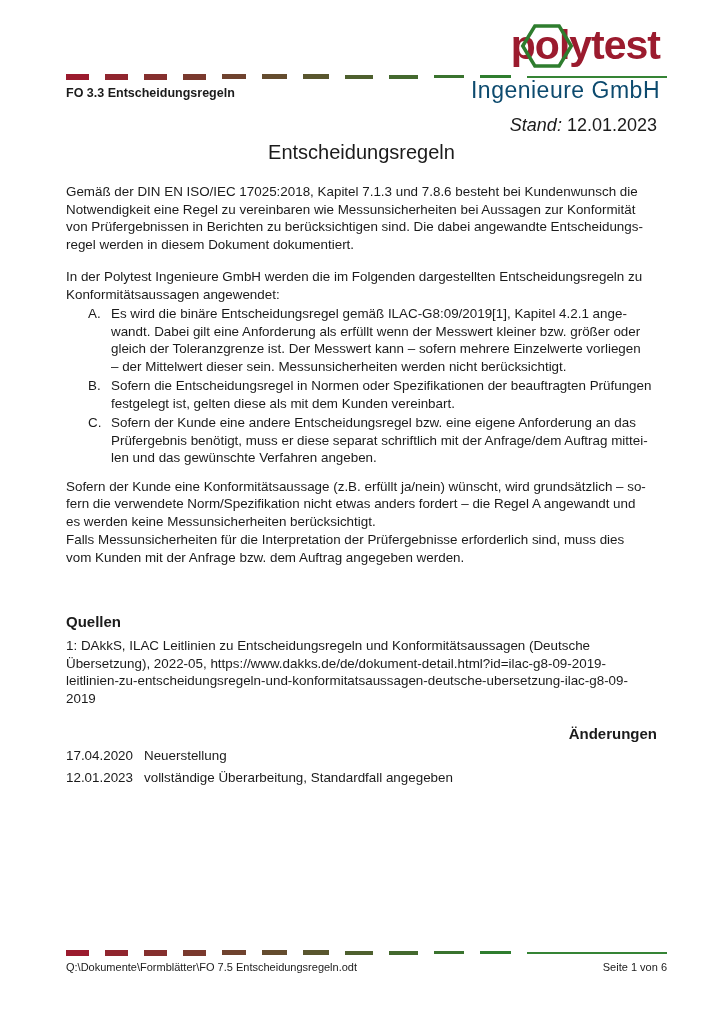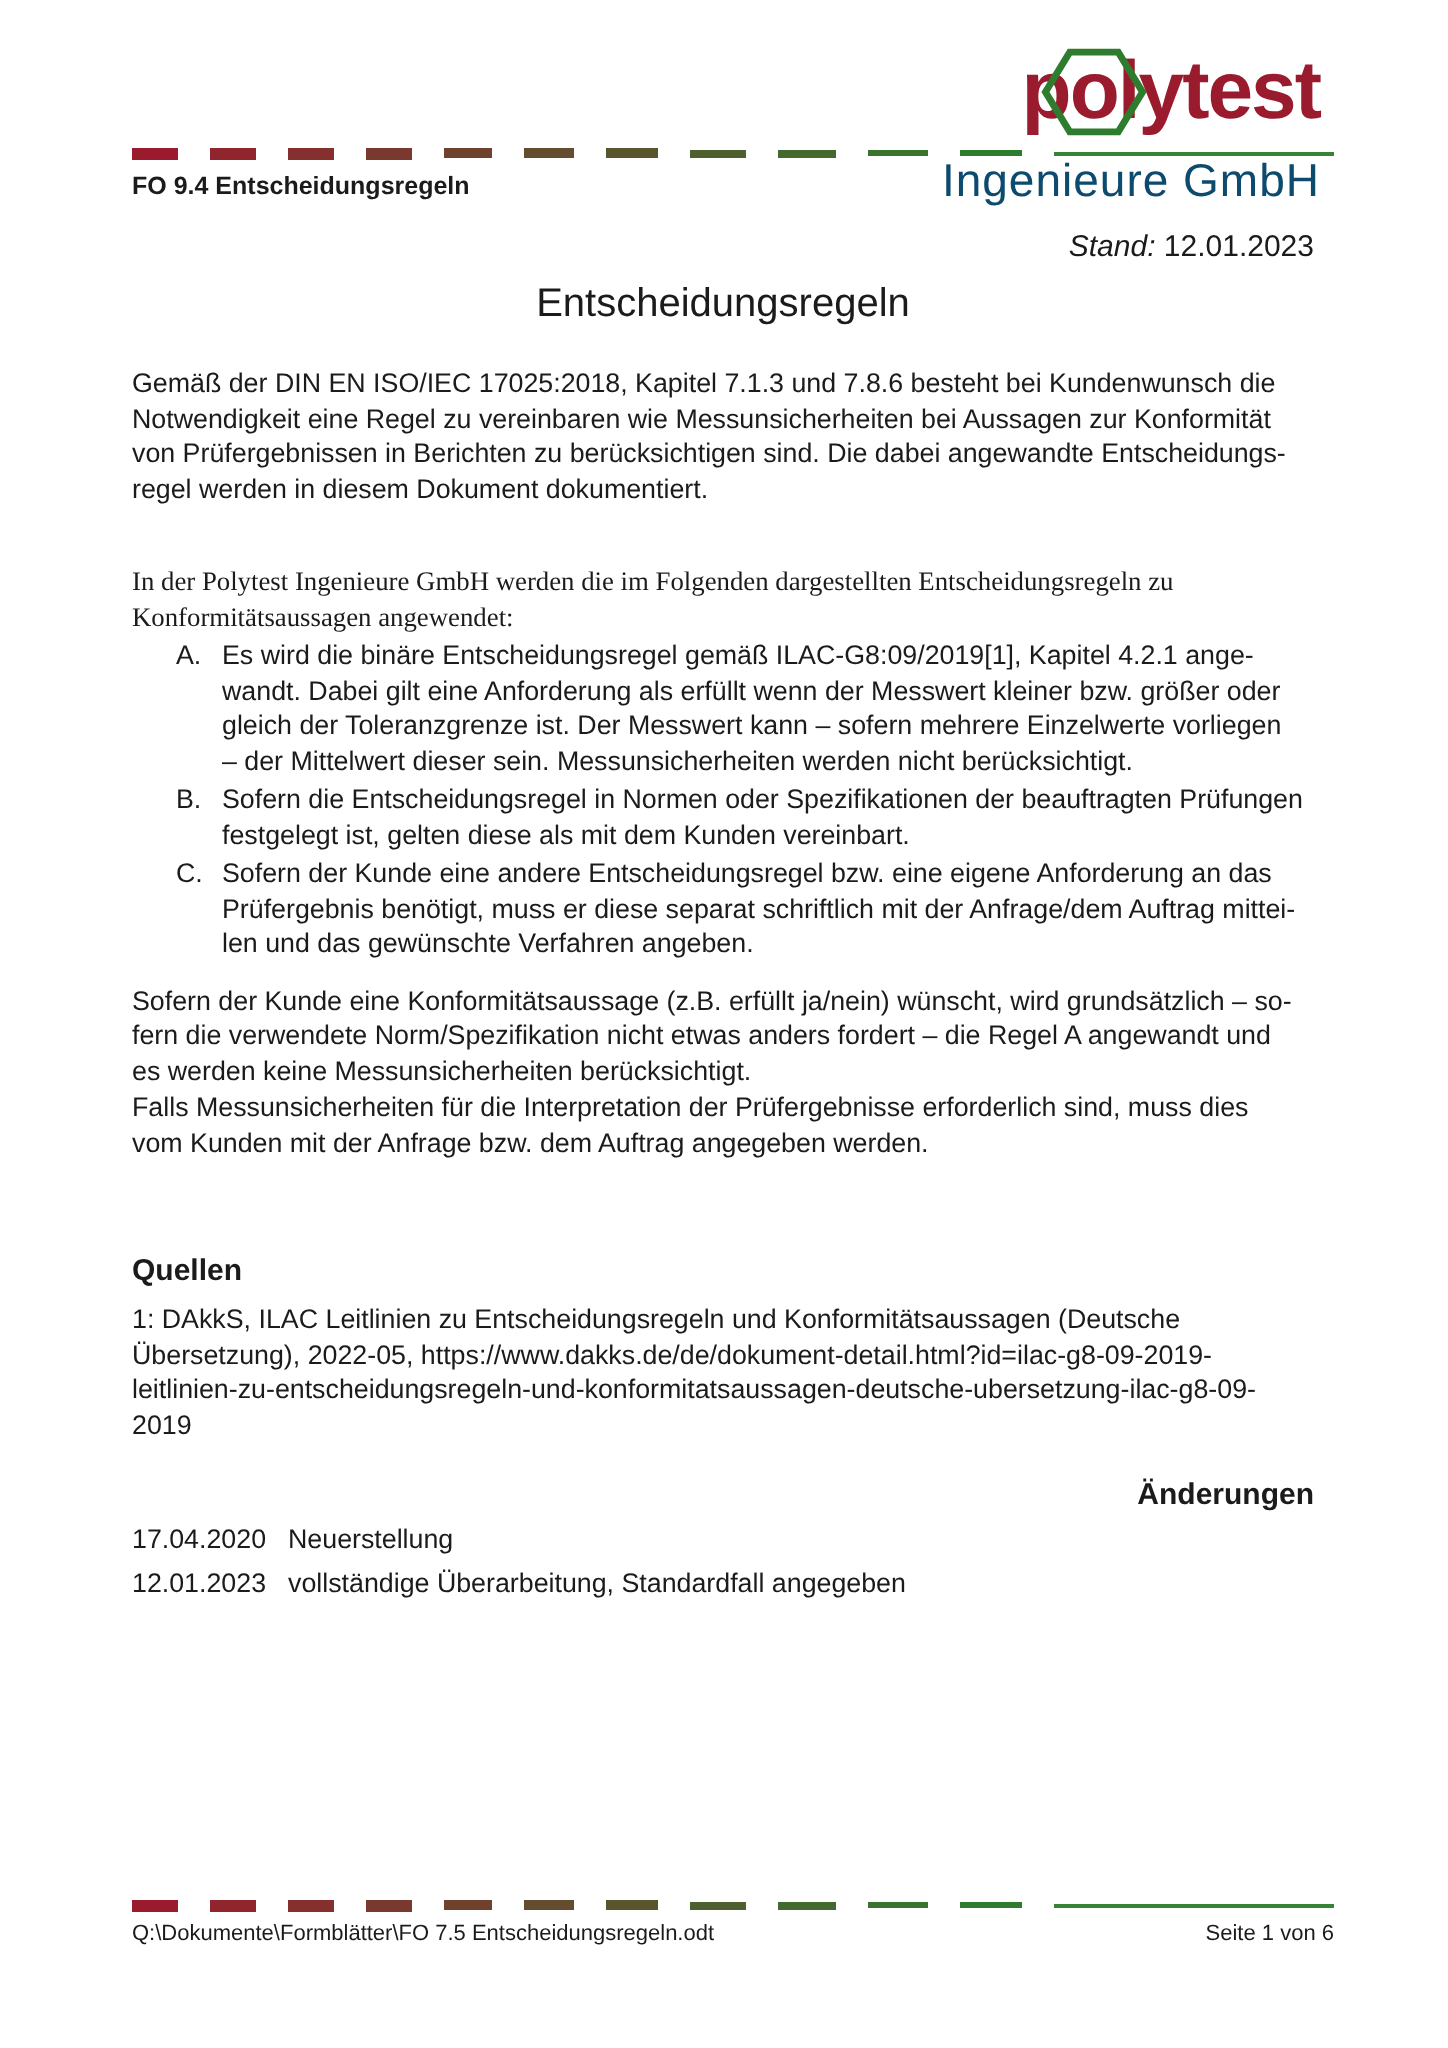--- a/index.html
+++ b/index.html
@@ -26,29 +26,29 @@
   .c4{background:#7A392E;width:23px;height:6px}
   .c5{background:#6F422E;width:24px;height:5px}
   .c6{background:#644C2E;width:25px;height:5px}
   .c7{background:#59562E;width:26px;height:5px}
   .c8{background:#4E602E;width:28px;height:4px}
   .c9{background:#44692E;width:29px;height:4px}
   .c10{background:#39732E;width:30px;height:3px}
   .c11{background:#2E7D2E;width:31px;height:3px}
   .sep .tail{flex:1 1 auto;height:2px;background:#358435;margin-right:0;}
   .doc-id{position:absolute;top:86px;left:66px;font-size:12.5px;font-weight:bold;}
-  .stand{position:absolute;top:115px;right:67px;font-size:15px;}
+  .stand{position:absolute;top:115px;right:67px;font-size:18px;}
   .stand em{font-style:italic;}
   
   .content{position:absolute;top:136px;left:66px;right:67px;font-size:13.4px;line-height:17.5px;}
   .title{font-size:20px;font-weight:normal;text-align:center;margin:4px 0 0 0;line-height:24px;}
   .lines{white-space:pre-line;}
   .para{margin:0;}
   .p-intro{margin-top:19px;}
-  .p-apply{margin-top:29px;font-family:Liberation Serif, serif;}
+  .p-apply{margin-top:15px;}
   .abc-list{list-style:none;margin:2px 0 0 0;padding:0;}
   .abc-list li{display:flex;padding-left:22px;margin-top:2px;}
   .abc-list li:first-child{margin-top:0;}
   .li-label{flex:none;width:23px;}
   .li-text{flex:1 1 auto;}
   .p-conf{margin-top:11px;}
   .p-falls{margin-top:1px;}
   .sec{font-size:15px;font-weight:bold;margin:0;line-height:18px;}
   .sec-sources{margin-top:47px;}
   .sources-text{margin-top:6px;}
@@ -80,21 +80,21 @@
       <i class="c5"></i>
       <i class="c6"></i>
       <i class="c7"></i>
       <i class="c8"></i>
       <i class="c9"></i>
       <i class="c10"></i>
       <i class="c11"></i>
       <i class="tail"></i>
     </div>
 
-  <div class="doc-id">FO 9.4 Entscheidungsregeln</div>
+  <div class="doc-id">FO 3.3 Entscheidungsregeln</div>
 
   <div class="stand"><em>Stand:</em> <span>12.01.2023</span></div>
 
   <main class="content">
     <h1 class="title">Entscheidungsregeln</h1>
 
     <p class="para lines p-intro">Gemäß der DIN EN ISO/IEC 17025:2018, Kapitel 7.1.3 und 7.8.6 besteht bei Kundenwunsch die
 Notwendigkeit eine Regel zu vereinbaren wie Messunsicherheiten bei Aussagen zur Konformität
 von Prüfergebnissen in Berichten zu berücksichtigen sind. Die dabei angewandte Entscheidungs-
 regel werden in diesem Dokument dokumentiert.</p>

